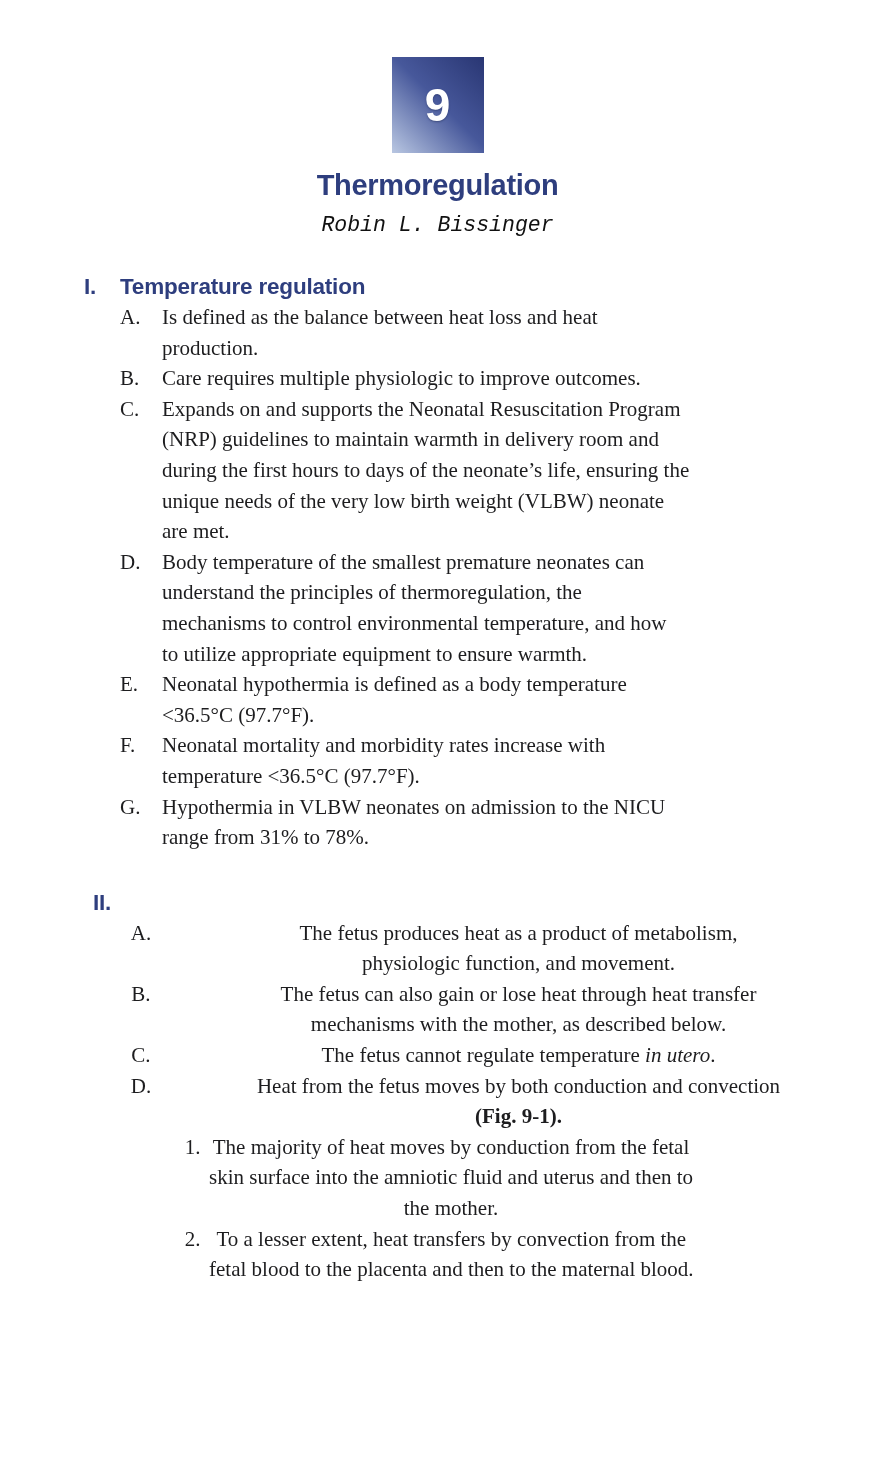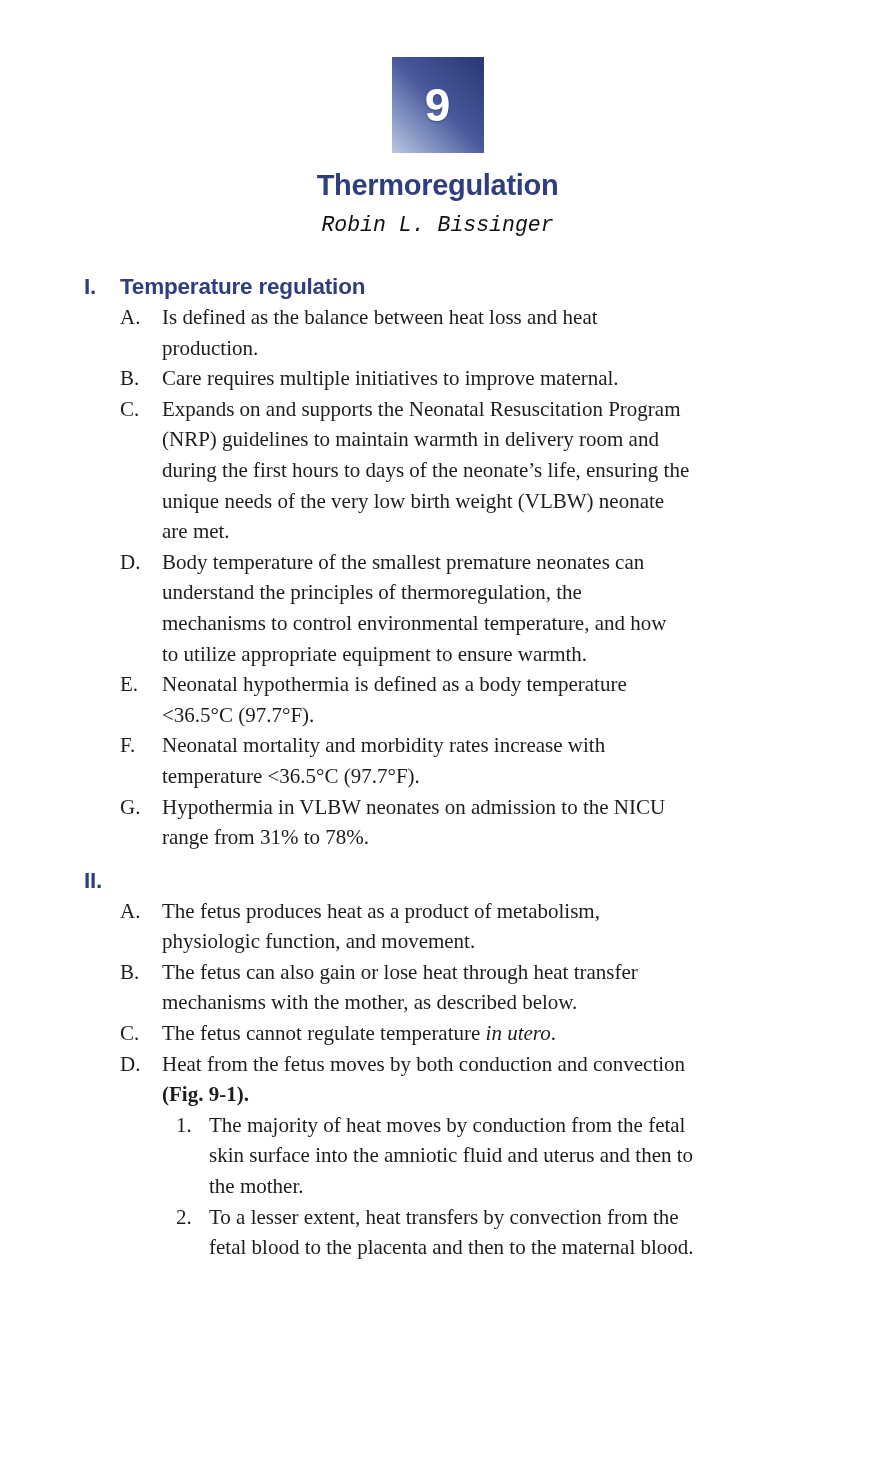--- a/index.html
+++ b/index.html
@@ -32,21 +32,21 @@
     font-weight:700;font-size:29px;line-height:36px;
     letter-spacing:-0.3px;color:#2e3e7e;
   }
   .author{
     margin:9px 0 0;text-align:center;
     font-style:italic;font-size:21.5px;line-height:27px;color:#111;font-family:Liberation Mono, monospace;
   }
 
   
   .outline{margin:32px 0 0 84px;}
-  .sec + .sec{margin-top:12px;}
+  .sec + .sec{margin-top:34px;text-align:center;}
   .sec-head{
     display:flex;
     font-family:"Liberation Sans",sans-serif;
     font-weight:700;font-size:22.5px;line-height:31px;
     letter-spacing:-0.2px;color:#2e3e7e;
   }
   .numeral{width:36px;flex:0 0 36px;}
   .item{display:flex;}
   .item-label{width:42px;flex:0 0 42px;margin-left:36px;}
   .item-body{flex:1 1 auto;}
@@ -75,21 +75,21 @@
         <div class="item">
           <span class="item-label">A.</span>
           <div class="item-body">
             <div class="line"><span>Is defined as the balance between heat loss and heat</span></div>
             <div class="line"><span>production.</span></div>
           </div>
         </div>
         <div class="item">
           <span class="item-label">B.</span>
           <div class="item-body">
-            <div class="line"><span>Care requires multiple initiatives to improve maternal.</span></div>
+            <div class="line"><span>Care requires multiple physiologic to improve outcomes.</span></div>
           </div>
         </div>
         <div class="item">
           <span class="item-label">C.</span>
           <div class="item-body">
             <div class="line"><span>Expands on and supports the Neonatal Resuscitation Program</span></div>
             <div class="line"><span>(NRP) guidelines to maintain warmth in delivery room and</span></div>
             <div class="line"><span>during the first hours to days of the neonate’s life, ensuring the</span></div>
             <div class="line"><span>unique needs of the very low birth weight (VLBW) neonate</span></div>
             <div class="line"><span>are met.</span></div>

